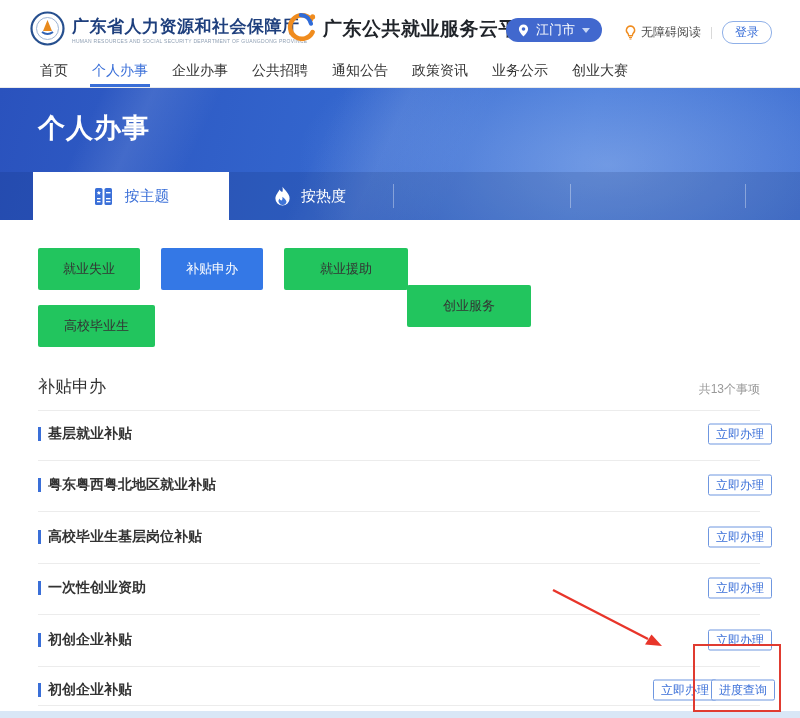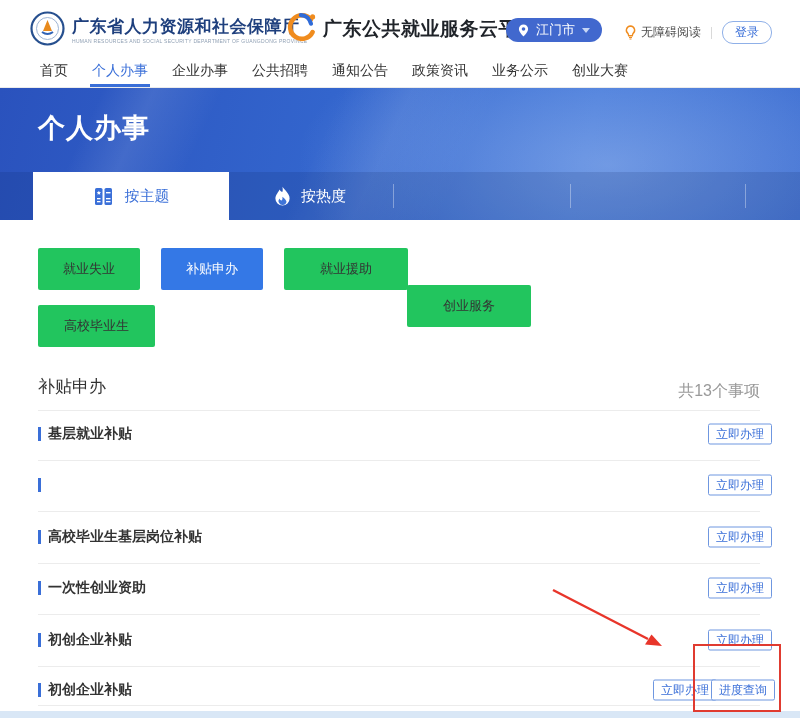--- a/index.html
+++ b/index.html
@@ -46,21 +46,21 @@
   .tab .lbl{color:#fff;font-size:15px;margin-left:10px;}
   .tab-sep{position:absolute;bottom:12px;width:1px;height:24px;background:rgba(255,255,255,.35);}
 
   
   .chip{position:absolute;height:42px;background:#22c55e;border-radius:2px;display:flex;align-items:center;
     justify-content:center;font-size:13px;color:#333;cursor:pointer;}
   .chip.active{background:#3478e6;color:#fff;}
 
   
   .sec-title{position:absolute;left:38px;top:375px;font-size:17px;color:#333;}
-  .sec-count{position:absolute;right:40px;top:381px;font-size:16px;color:#999;}
+  .sec-count{position:absolute;right:40px;top:381px;font-size:12px;color:#999;}
   .rule{position:absolute;left:38px;right:40px;height:1px;background:#ececec;}
   .row-title{position:absolute;left:48px;transform:translateY(-50%);font-size:14px;font-weight:bold;color:#333;}
   .row-bar{position:absolute;left:38px;width:3px;height:14px;transform:translateY(-50%);background:#3a6fd8;}
   .btn{position:absolute;transform:translateY(-50%);height:21px;box-sizing:border-box;
     font-size:12px;color:#3a6fd8;background:#fff;border:1px solid #6f97e0;border-radius:2px;
     padding:0 7px;display:flex;align-items:center;cursor:pointer;white-space:nowrap;}
   .bottom-strip{position:absolute;left:0;top:711px;width:800px;height:7px;background:#d9e7f6;}
 
   
   .hl-box{position:absolute;left:693px;top:644px;width:88px;height:68px;border:2px solid #e03b30;box-sizing:border-box;}
@@ -181,20 +181,21 @@
   <div class="sec-title">补贴申办</div>
   <div class="sec-count">共13个事项</div>
   <div class="rule" style="top:410px;"></div>
 
   <div class="row-bar" style="top:434px;"></div>
   <div class="row-title" style="top:434px;">基层就业补贴</div>
   <button class="btn" style="top:434px;left:708px;">立即办理</button>
   <div class="rule" style="top:460px;"></div>
 
   <div class="row-bar" style="top:485px;"></div>
+  <div class="row-title" style="top:485px;">粤东粤西粤北地区就业补贴</div>
   <button class="btn" style="top:485px;left:708px;">立即办理</button>
   <div class="rule" style="top:511px;"></div>
 
   <div class="row-bar" style="top:537px;"></div>
   <div class="row-title" style="top:537px;">高校毕业生基层岗位补贴</div>
   <button class="btn" style="top:537px;left:708px;">立即办理</button>
   <div class="rule" style="top:563px;"></div>
 
   <div class="row-bar" style="top:588px;"></div>
   <div class="row-title" style="top:588px;">一次性创业资助</div>

